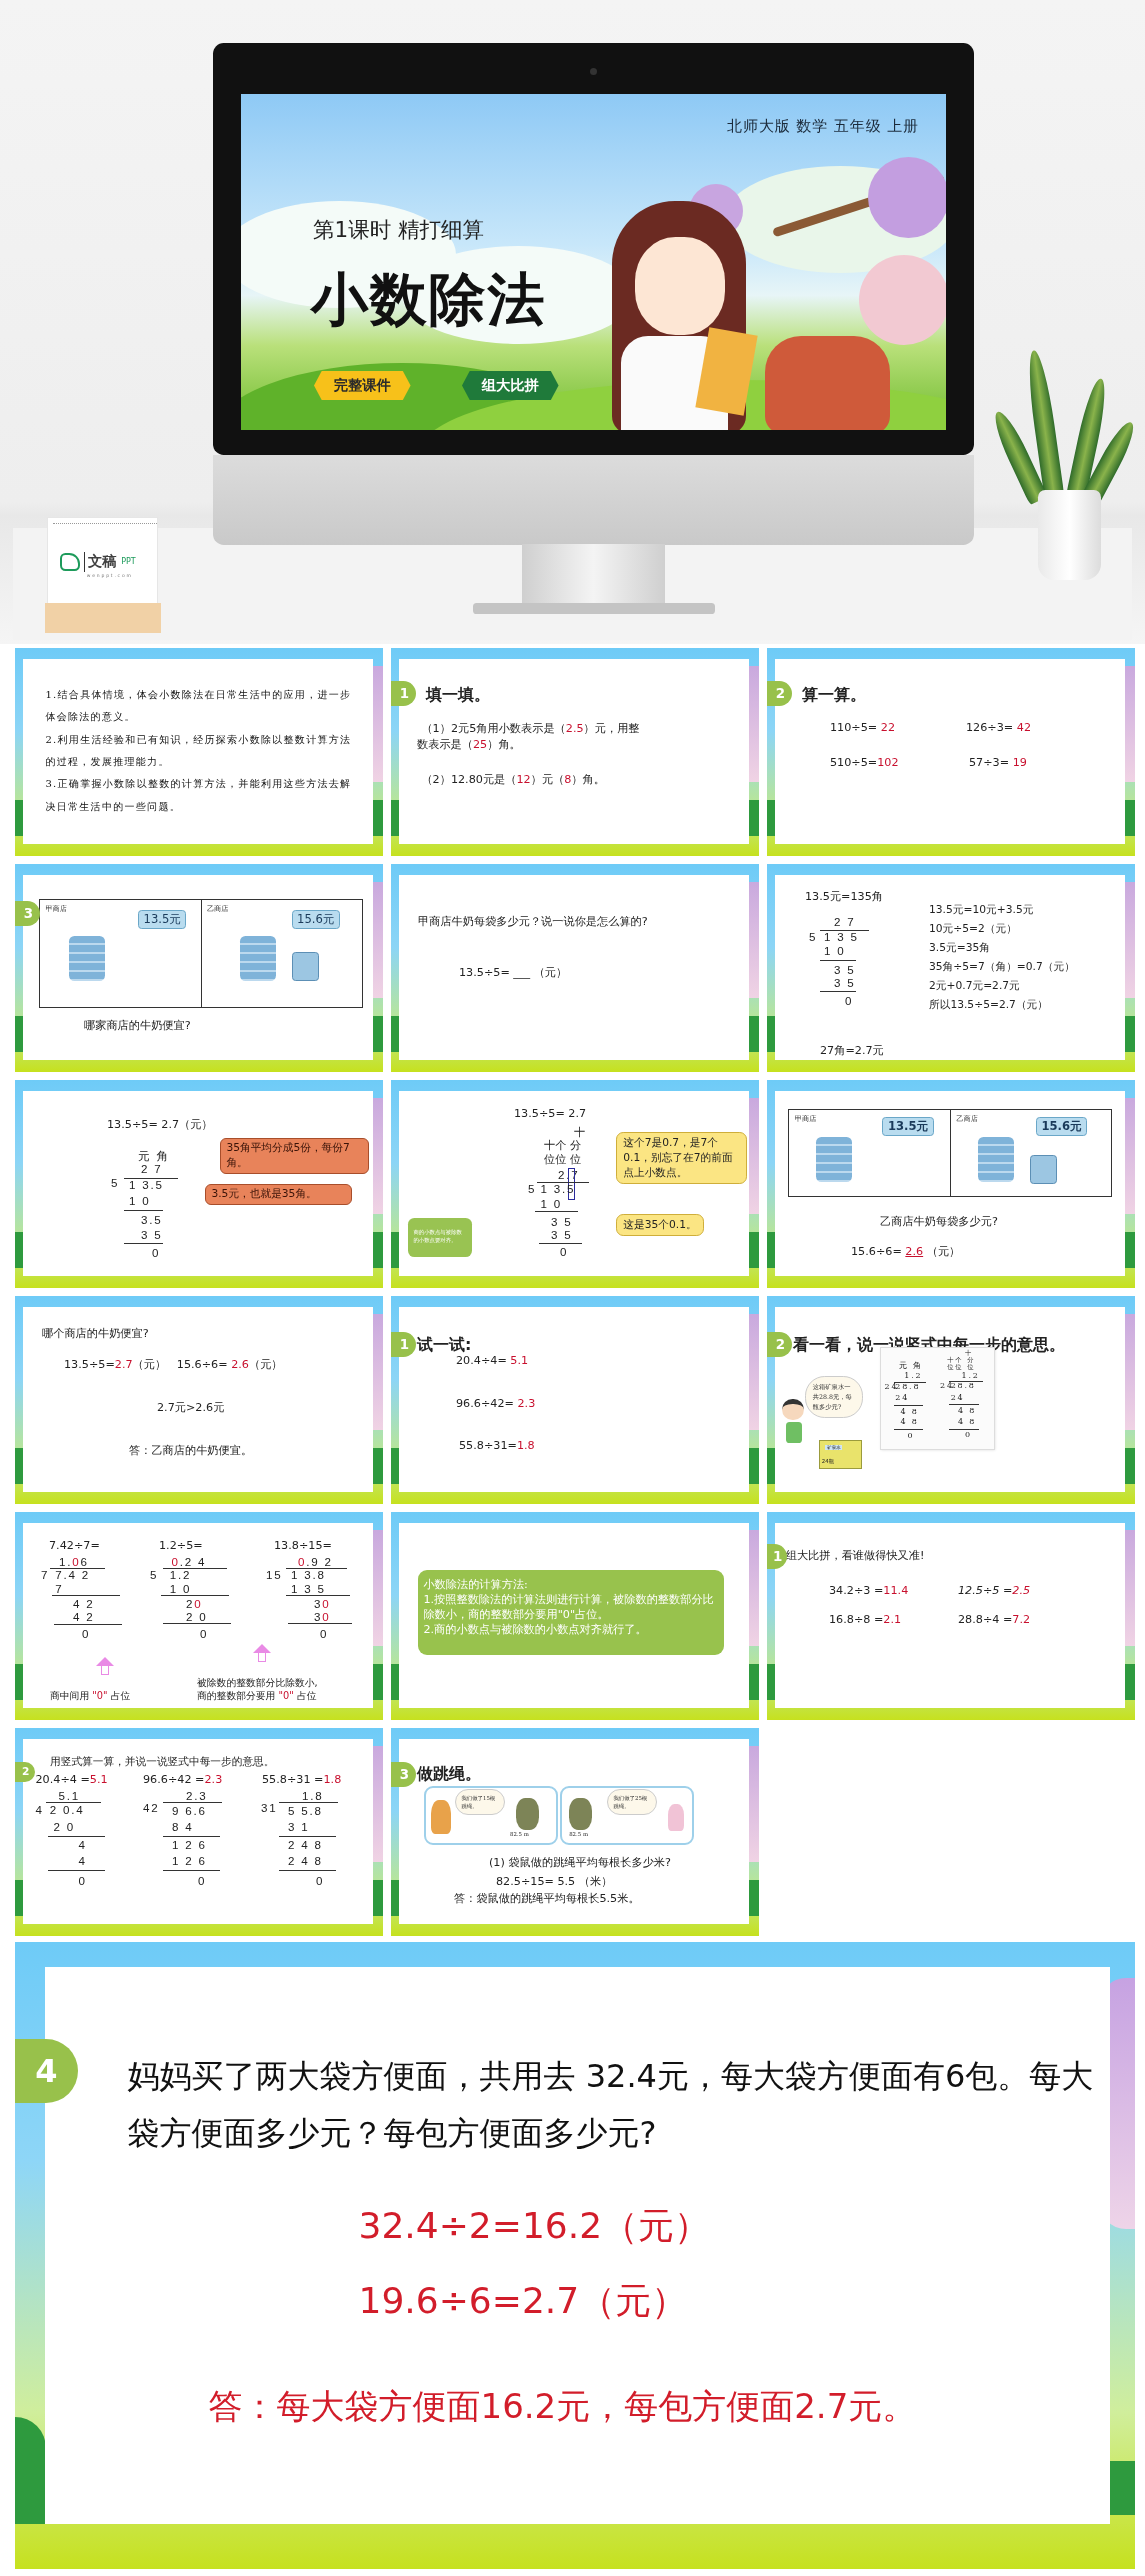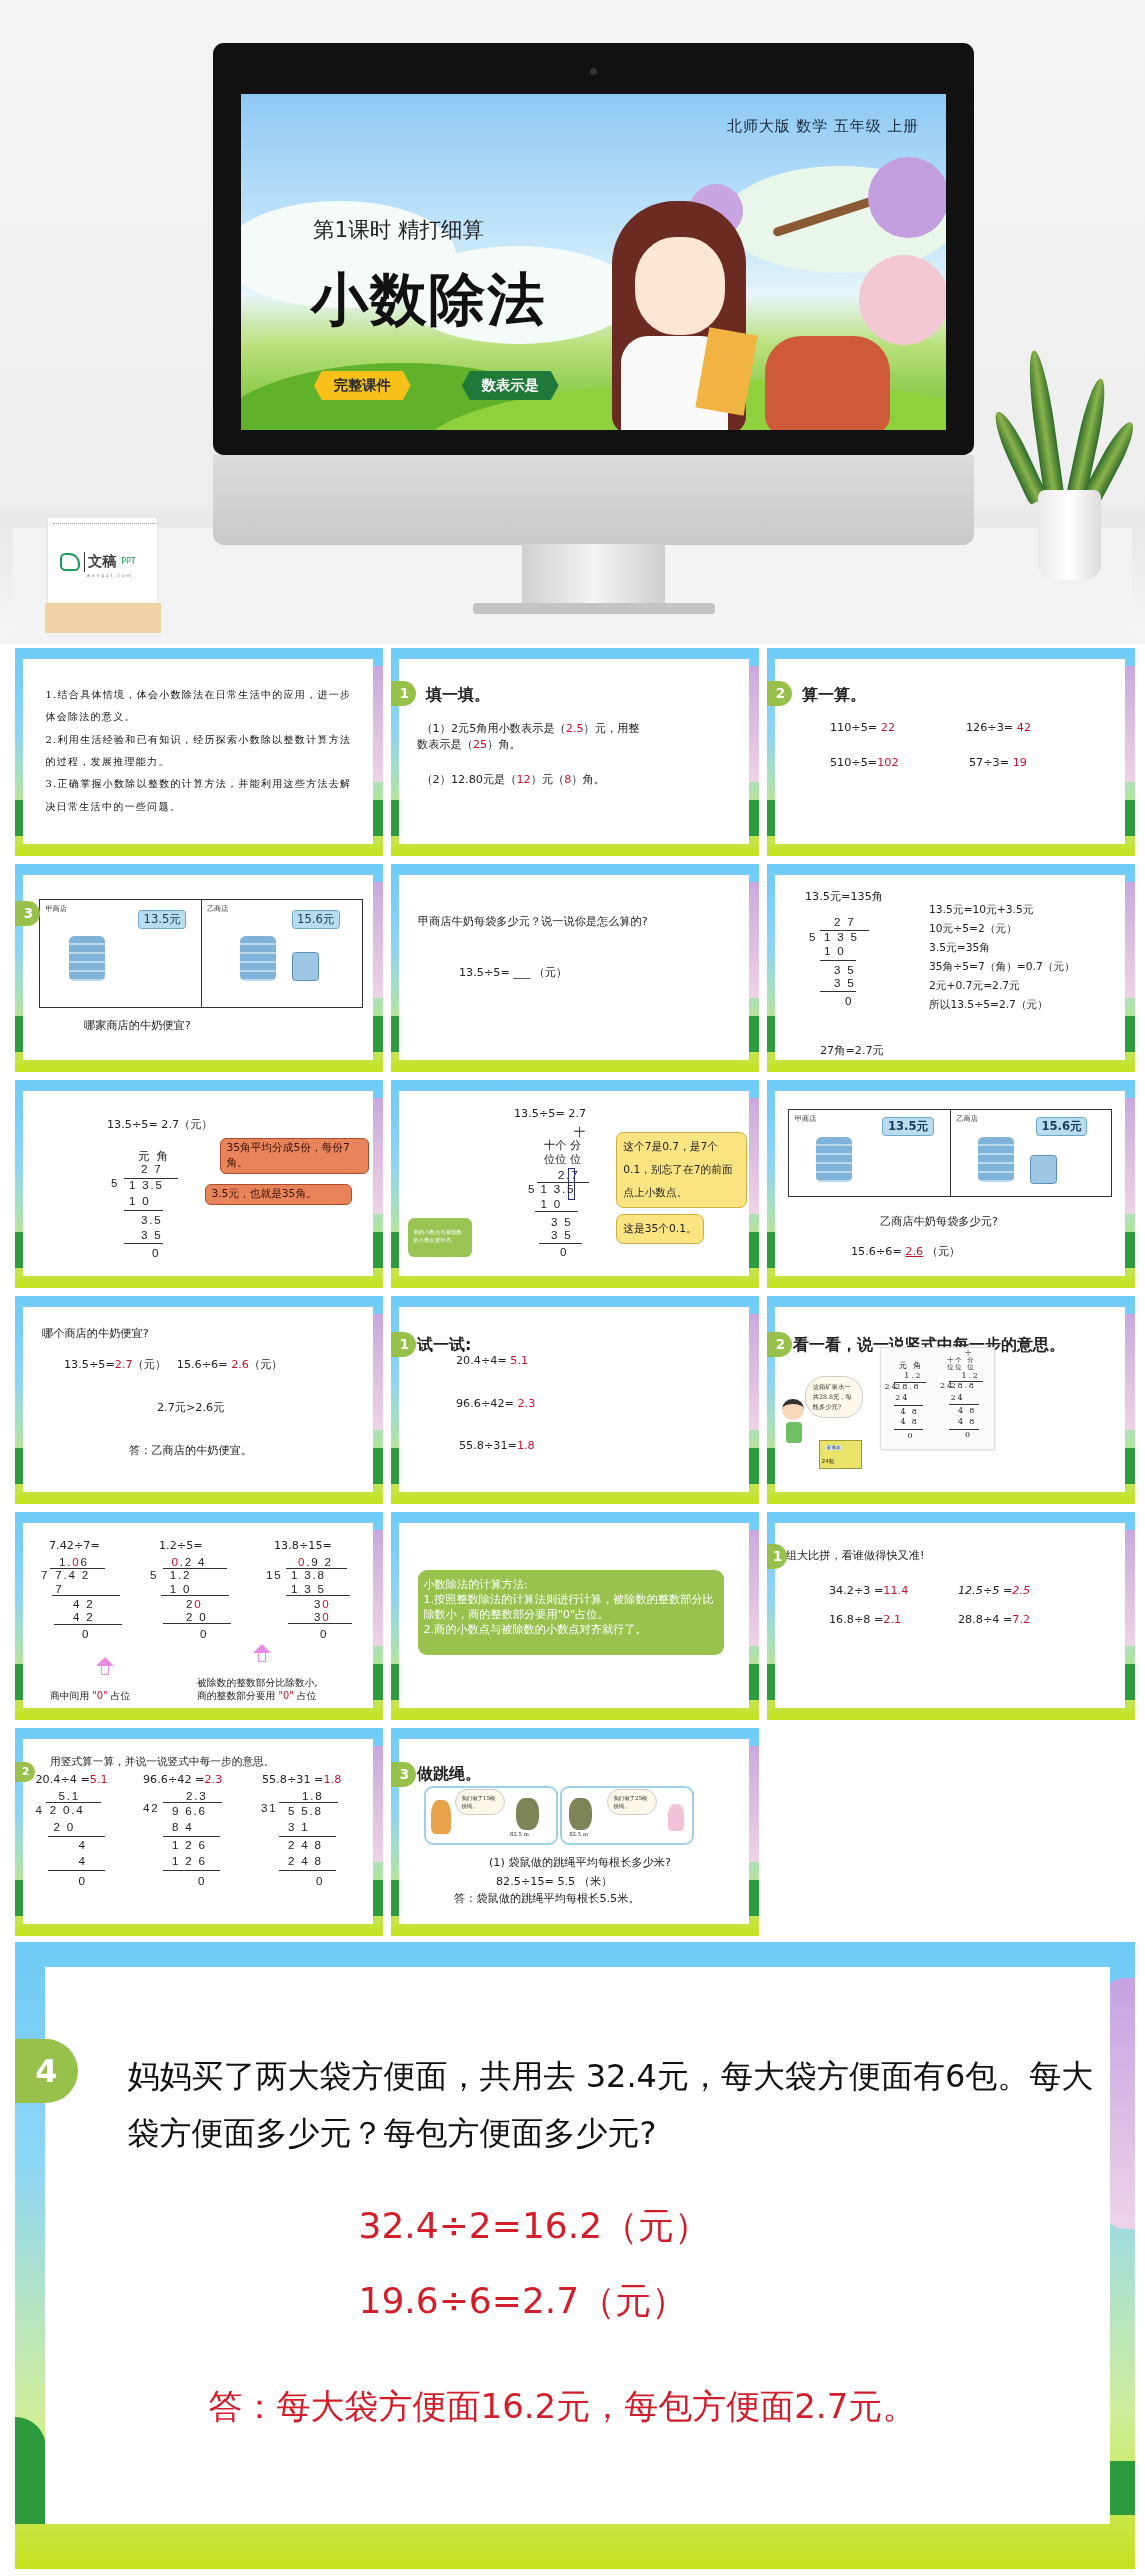--- a/index.html
+++ b/index.html
@@ -75,21 +75,21 @@
   .shop-name { position:absolute; left:5.4px; top:4.5px; font-size:7.2px; color:#333; font-family:"DejaVu Serif",serif; }
   .price-bubble { position:absolute; background:#b9dcef; border:0.9px solid #6aa7c8; border-radius:3.6px; font-size:11.6px; padding:0.9px 4.5px; color:#1a3a5a; }
   .milk { position:absolute; width:36px; height:45px; background:repeating-linear-gradient(180deg,#7fb3d9 0 7.2px,#bcd9ee 7.2px 9px); border-radius:5.4px; }
   .milk-bag { position:absolute; width:27px; height:29px; background:#9cc6e2; border:0.9px solid #5c8fb5; border-radius:3.6px; }
 
   .longdiv { position:absolute; font-family:"Liberation Sans",sans-serif; font-size:11.6px; color:#222; }
   .ld-row { position:absolute; white-space:pre; letter-spacing:1.8px; }
   .ld-line { position:absolute; height:0.9px; background:#333; }
 
   .callout-orange { position:absolute; background:#e8835a; border:0.9px solid #a84e2b; border-radius:6px; color:#3a1308; font-size:10.7px; padding:2.7px 5.4px; line-height:14.3px; }
-  .callout-yellow { position:absolute; background:#fbe583; border:0.9px solid #cfae3a; border-radius:7.2px; color:#222; font-size:10.7px; padding:2.7px 6.3px; line-height:23px; }
+  .callout-yellow { position:absolute; background:#fbe583; border:0.9px solid #cfae3a; border-radius:7.2px; color:#222; font-size:10.7px; padding:2.7px 6.3px; line-height:15px; }
   .green-note { position:absolute; background:#99c352; border-radius:6.3px; color:#fff; font-size:5.4px; padding:10.7px 5.4px; line-height:8px; }
   .green-box { position:absolute; background:#98c24d; border-radius:9px; color:#fff; font-size:11.2px; line-height:15px; padding:7.2px 5.4px; }
 
   .boy-head { position:absolute; width:21.5px; height:21.5px; border-radius:50%; background:#f6d8bd; border-top:5.4px solid #333; }
   .boy-body { position:absolute; width:16px; height:21.5px; background:#6fbf63; border-radius:3.6px; }
   .thought { position:absolute; background:#fdf8ea; border:0.9px solid #ccc; border-radius:19.7px; font-size:6.3px; color:#333; padding:5.4px 7.2px; line-height:9.8px; font-family:"DejaVu Serif",serif; }
   .box3d { position:absolute; background:#e9e36b; border:0.9px solid #9b9b3c; }
   .note-paper { position:absolute; background:#fbfbfb; border:0.9px solid #ddd; box-shadow:0.9px 0.9px 2.7px rgba(0,0,0,.15); }
 
   .rope-panel { position:absolute; border:2.7px solid #9ed0ea; border-radius:9px; background:#fff; }
@@ -133,21 +133,21 @@
         <div class="flower" style="left:618px;top:161px;width:90px;height:90px;background:#f2c9d2;"></div>
         <div class="girl-hair"></div>
         <div class="girl-face"></div>
         <div class="girl-body"></div>
         <div class="book"></div>
         <div class="bag"></div>
         <div class="screen-sub">北师大版  数学  五年级  上册</div>
         <div class="screen-lesson">第1课时  精打细算</div>
         <div class="screen-title">小数除法</div>
         <div class="tag tag-yellow">完整课件</div>
-        <div class="tag tag-green">数表示是</div>
+        <div class="tag tag-green">组大比拼</div>
       </div>
     </div>
     <div class="chin"></div>
     <div class="neck"></div>
     <div class="foot"></div>
   </div>
 
   <div>
     <div class="leaf" style="left:1045px;top:349px;height:152px;transform:rotate(-8deg);"></div>
     <div class="leaf" style="left:1065px;top:376px;height:125px;transform:rotate(12deg);"></div>

